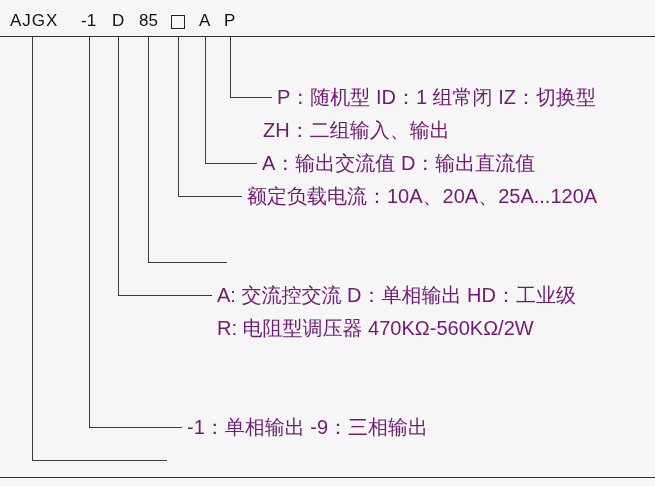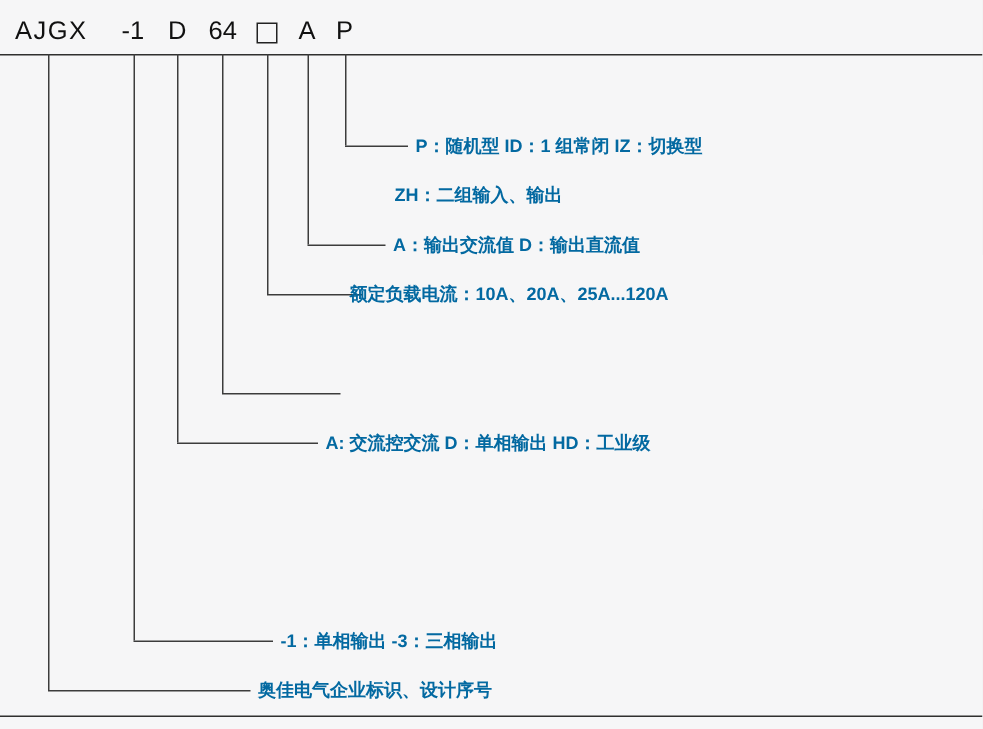--- a/index.html
+++ b/index.html
@@ -48,36 +48,35 @@
     width: 1px;
     background: #3c3c3c;
   }
   .hline {
     position: absolute;
     height: 1px;
     background: #3c3c3c;
   }
   .label {
     position: absolute;
-    font-size: 12px;
+    font-size: 20px;
     line-height: 20px;
     white-space: nowrap;
-    color: #0369a1;
-    font-weight: bold;
+    color: #701a75;
   }
 </style>
 </head>
 <body>
 
 <div class="page">
 
   <span class="code-part code-ajgx" style="left:10px">AJGX</span>
   <span class="code-part" style="left:81px">-1</span>
   <span class="code-part" style="left:112px">D</span>
-  <span class="code-part" style="left:139px">64</span>
+  <span class="code-part" style="left:139px">85</span>
   <span class="code-box"></span>
   <span class="code-part" style="left:199px">A</span>
   <span class="code-part" style="left:224px">P</span>
 
   <div class="rule rule-top"></div>
   <div class="rule rule-bottom"></div>
 
   <div class="vline" style="left:230px; height:61px"></div>
   <div class="vline" style="left:205px; height:127px"></div>
   <div class="vline" style="left:178px; height:160px"></div>
@@ -90,18 +89,18 @@
   <div class="hline" style="left:205px; top:163px; width:52px"></div>
   <div class="hline" style="left:178px; top:196px; width:64px"></div>
   <div class="hline" style="left:148px; top:262px; width:79px"></div>
   <div class="hline" style="left:118px; top:295px; width:94px"></div>
   <div class="hline" style="left:89px;  top:427px; width:93px"></div>
   <div class="hline" style="left:32px;  top:460px; width:135px"></div>
 
   <div class="label" style="left:277px; top:87px">P：随机型 ID：1 组常闭 IZ：切换型</div>
   <div class="label" style="left:263px; top:120px">ZH：二组输入、输出</div>
   <div class="label" style="left:262px; top:153px">A：输出交流值 D：输出直流值</div>
-  <div class="label" style="left:233px; top:186px">额定负载电流：10A、20A、25A...120A</div>
+  <div class="label" style="left:247px; top:186px">额定负载电流：10A、20A、25A...120A</div>
   <div class="label" style="left:217px; top:285px">A: 交流控交流 D：单相输出 HD：工业级</div>
-  <div class="label" style="left:187px; top:417px">-1：单相输出 -3：三相输出</div>
-  <div class="label" style="left:172px; top:450px">奥佳电气企业标识、设计序号</div>
+  <div class="label" style="left:217px; top:318px">R: 电阻型调压器 470KΩ-560KΩ/2W</div>
+  <div class="label" style="left:187px; top:417px">-1：单相输出 -9：三相输出</div>
 
 </div>
 
 </body></html>

